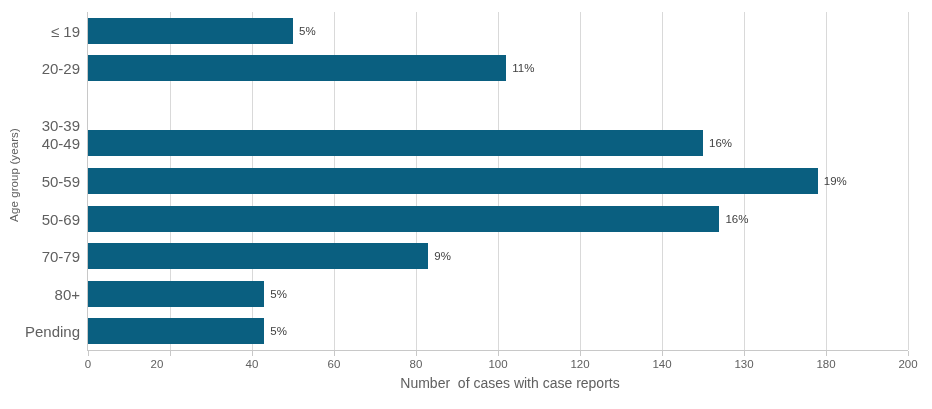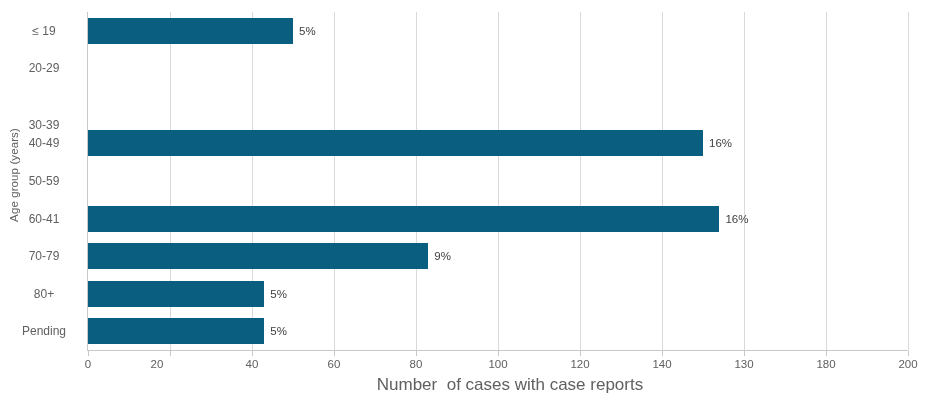--- a/index.html
+++ b/index.html
@@ -38,21 +38,21 @@
     letter-spacing: 0.1px;
   }
 
   
   .x-axis-title {
     position: absolute;
     left: 88px;
     right: 0px;
     top: 375px;
     text-align: center;
-    font-size: 17px;
+    font-size: 14px;
     color: #606060;
     white-space: pre;
   }
 
   
   .plot-area {
     position: absolute;
     left: 88px;
     top: 12px;
     width: 820px;
@@ -120,43 +120,43 @@
     top: 50%;
     transform: translateY(-50%);
     font-size: 11.5px;
     color: #404040;
     white-space: nowrap;
   }
   .cat-label-wrap {
     position: absolute;
     left: 8px;
     width: 72px;
-    text-align: center;
-    font-size: 12px;
+    text-align: right;
+    font-size: 15px;
     color: #606060;
     white-space: nowrap;
     transform: translateY(-50%);
   }
 </style>
 </head>
 <body>
 
 <div id="chart-root">
 
   <div class="y-axis-title">
     <span>Age group (years)</span>
   </div>
 
   <div id="category-labels">
       <div class="cat-label-wrap" style="top: 30.7778px;">≤ 19</div>
       <div class="cat-label-wrap" style="top: 68.3333px;">20-29</div>
       <div class="cat-label-wrap" style="top: 105.889px; margin-top: 19px;">30-39</div>
       <div class="cat-label-wrap" style="top: 143.444px;">40-49</div>
       <div class="cat-label-wrap" style="top: 181px;">50-59</div>
-      <div class="cat-label-wrap" style="top: 218.556px;">60-41</div>
+      <div class="cat-label-wrap" style="top: 218.556px;">50-69</div>
       <div class="cat-label-wrap" style="top: 256.111px;">70-79</div>
       <div class="cat-label-wrap" style="top: 293.667px;">80+</div>
       <div class="cat-label-wrap" style="top: 331.222px;">Pending</div>
     </div>
 
   <div class="axis-line"></div>
 
   <div class="plot-area" id="plot-area">
       <div class="gridline" style="left: 82px;"></div>
       <div class="gridline" style="left: 164px;"></div>
@@ -165,23 +165,31 @@
       <div class="gridline" style="left: 410px;"></div>
       <div class="gridline" style="left: 492px;"></div>
       <div class="gridline" style="left: 574px;"></div>
       <div class="gridline" style="left: 656px;"></div>
       <div class="gridline" style="left: 738px;"></div>
       <div class="gridline" style="left: 820px;"></div>
       <div class="bar-row" style="top: 5.77778px; width: 820px;">
         <div class="bar" title="≤ 19: 50" style="width: 205px; background: rgb(10, 95, 128);"></div>
         <div class="bar-value-label" style="left: 211px;">5%</div>
       </div>
+      <div class="bar-row" style="top: 43.3333px; width: 820px;">
+        <div class="bar" title="20-29: 102" style="width: 418.2px; background: rgb(10, 95, 128);"></div>
+        <div class="bar-value-label" style="left: 424.2px;">11%</div>
+      </div>
       <div class="bar-row" style="top: 118.444px; width: 820px;">
         <div class="bar" title="40-49: 150" style="width: 615px; background: rgb(10, 95, 128);"></div>
         <div class="bar-value-label" style="left: 621px;">16%</div>
+      </div>
+      <div class="bar-row" style="top: 156px; width: 820px;">
+        <div class="bar" title="50-59: 178" style="width: 729.8px; background: rgb(10, 95, 128);"></div>
+        <div class="bar-value-label" style="left: 735.8px;">19%</div>
       </div>
       <div class="bar-row" style="top: 193.556px; width: 820px;">
         <div class="bar" title="60-69: 154" style="width: 631.4px; background: rgb(10, 95, 128);"></div>
         <div class="bar-value-label" style="left: 637.4px;">16%</div>
       </div>
       <div class="bar-row" style="top: 231.111px; width: 820px;">
         <div class="bar" title="70-79: 83" style="width: 340.3px; background: rgb(10, 95, 128);"></div>
         <div class="bar-value-label" style="left: 346.3px;">9%</div>
       </div>
       <div class="bar-row" style="top: 268.667px; width: 820px;">

